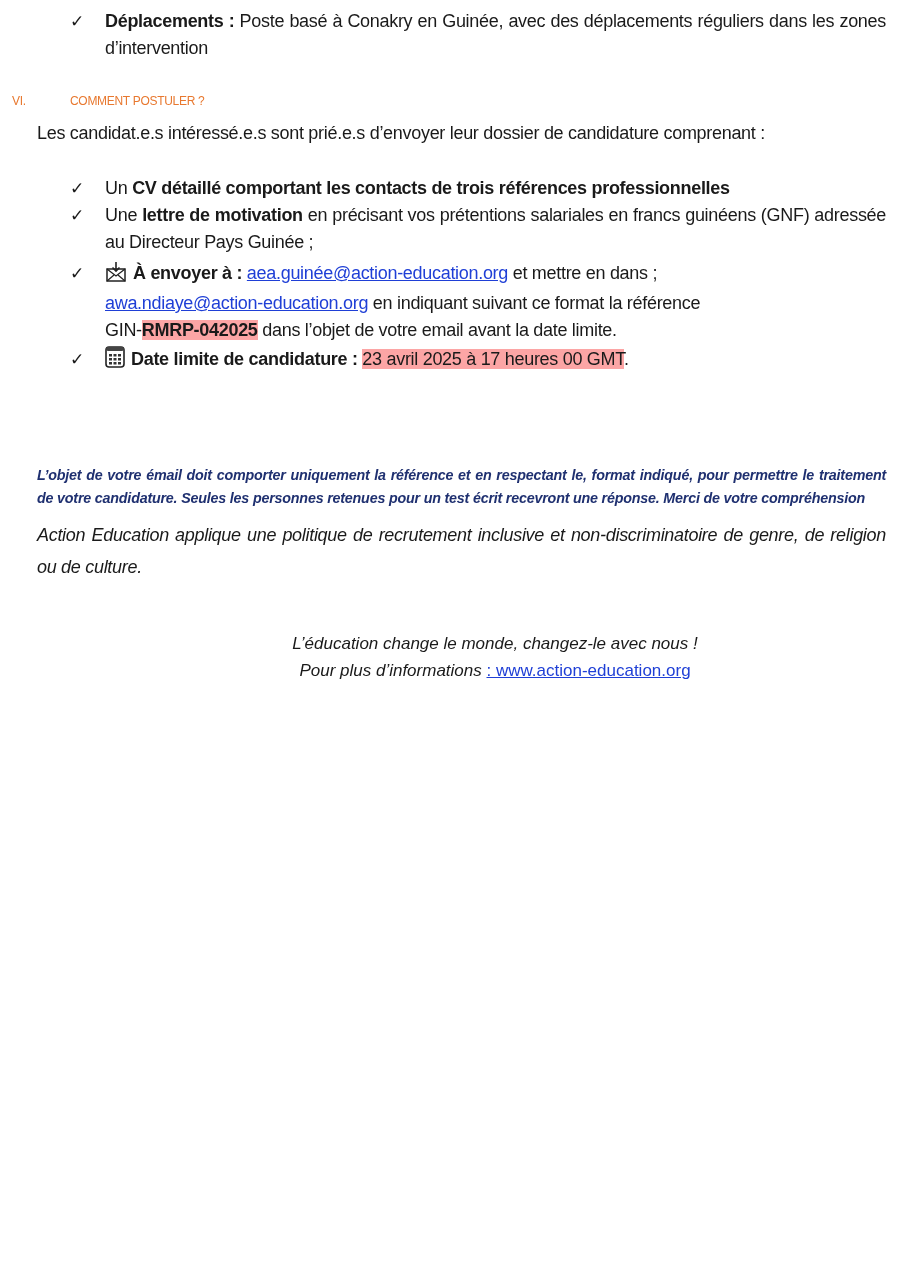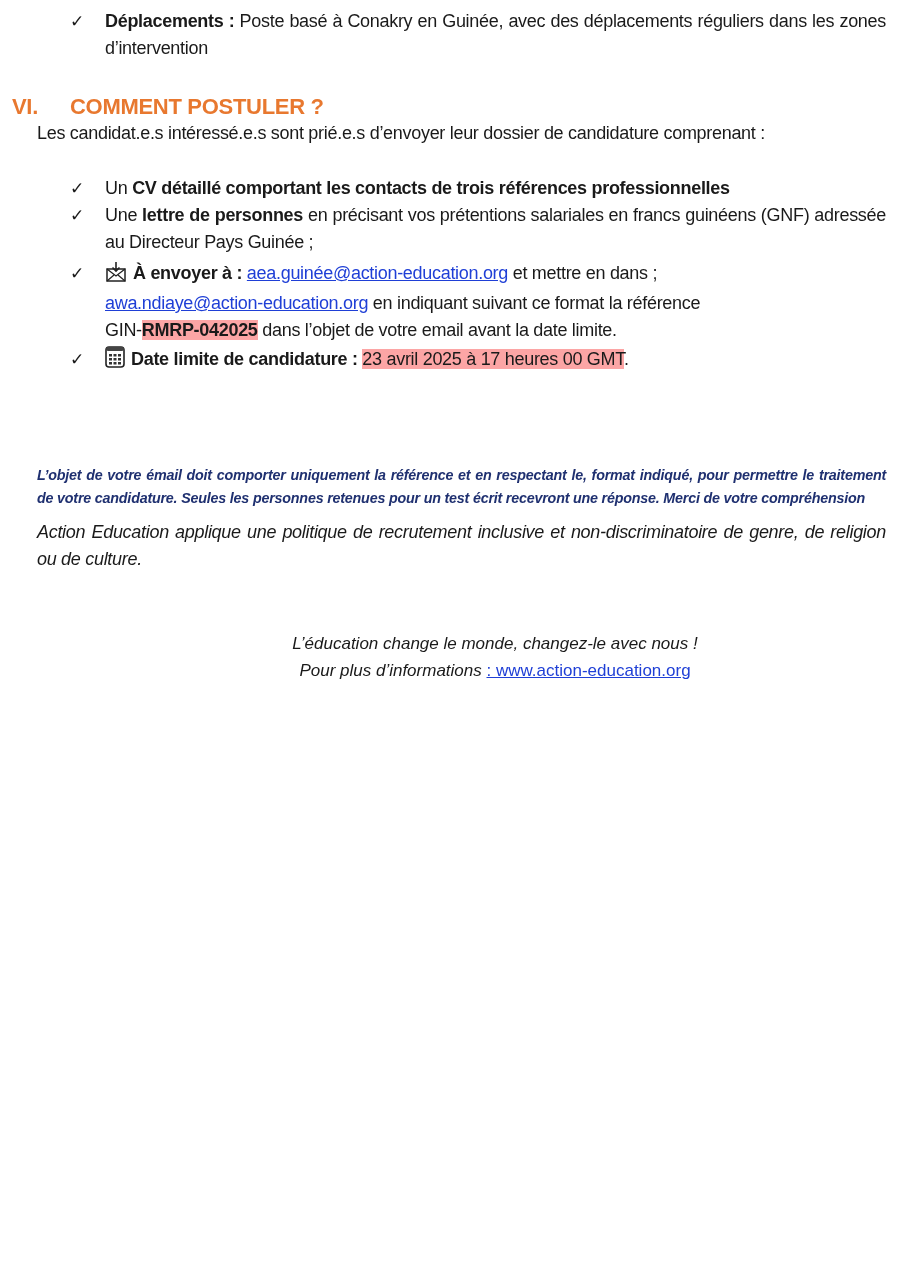--- a/index.html
+++ b/index.html
@@ -10,35 +10,35 @@
     .page { position: absolute; left: 0; top: 0; width: 900px; height: 1273px; }
     .cond { font-family: "Liberation Sans Narrow", "Liberation Sans", sans-serif; font-stretch: condensed; }
     .body-text { font-size: 18px; line-height: 27px; letter-spacing: -0.3px; }
     .item { position: absolute; left: 70px; width: 816px; }
     .check {
       position: absolute; left: 0; top: 0; width: 20px; font-size: 17px; color: #1a1a1a;
     }
     .item-text { margin-left: 35px; text-align: justify; }
     b { font-weight: bold; }
     .heading {
-      position: absolute; left: 12px; top: 94px; font-size: 22px; font-weight: bold; color: #e8782f;
+      position: absolute; left: 12px; top: 94px; font-size: 12px; font-weight: normal; color: #e8782f;
       letter-spacing: -0.3px;
     }
     .heading .num { display: inline-block; width: 58px; }
     .para { position: absolute; left: 37px; width: 849px; text-align: justify; }
     .link { color: #1f3fd6; text-decoration: underline; }
     .hl { background: #fca5a5; }
     .notice {
       position: absolute; left: 37px; top: 424px; width: 849px;
       font-size: 14.3px; line-height: 23px; font-style: italic; font-weight: bold; color: #1f3070;
       text-align: justify; letter-spacing: -0.2px; margin-top: 40px;
     }
     .policy {
       position: absolute; left: 37px; top: 519px; width: 849px;
-      font-size: 18px; line-height: 27px; font-style: italic; text-align: justify; letter-spacing: -0.3px;
+      font-size: 18px; line-height: 32px; font-style: italic; text-align: justify; letter-spacing: -0.3px;
     }
     .footer {
       position: absolute; left: 0; top: 630px; width: 990px; text-align: center;
       font-size: 17px; line-height: 27px; font-style: italic; color: #1a1a1a;
     }
     .footer .link { font-style: normal; }
     .icon { display: inline-block; vertical-align: -3px; margin-right: 6px; }
   </style>
 </head>
 <body>
@@ -61,21 +61,21 @@
   <div class="item body-text cond" style="top:175px;">
     <span class="check">✓</span>
     <div class="item-text">
       <span>Un </span><b>CV détaillé comportant les contacts de trois références professionnelles</b>
     </div>
   </div>
 
   <div class="item body-text cond" style="top:202px;">
     <span class="check">✓</span>
     <div class="item-text">
-      <span>Une </span><b>lettre de personnes</b><span> en précisant vos prétentions salariales en francs guinéens (GNF) adressée au Directeur Pays Guinée ;</span>
+      <span>Une </span><b>lettre de motivation</b><span> en précisant vos prétentions salariales en francs guinéens (GNF) adressée au Directeur Pays Guinée ;</span>
     </div>
   </div>
 
   <div class="item body-text cond" style="top:260px;">
     <span class="check">✓</span>
     <div class="item-text" style="text-align:left;">
       <span class="icon">
         <svg width="22" height="20" viewBox="0 0 22 20">
           <rect x="2" y="7" width="18" height="12" fill="none" stroke="#222" stroke-width="1.5"></rect>
           <polyline points="2,7 11,14 20,7" fill="none" stroke="#222" stroke-width="1.3"></polyline>

